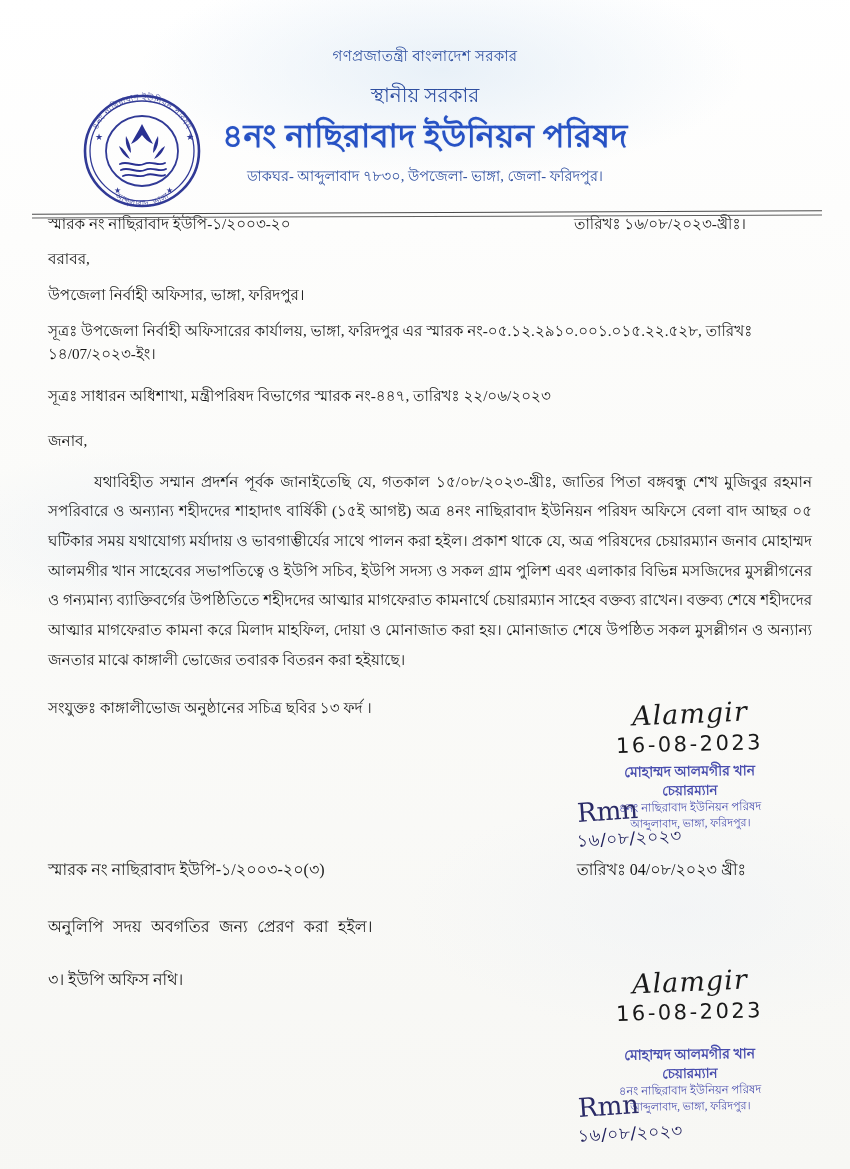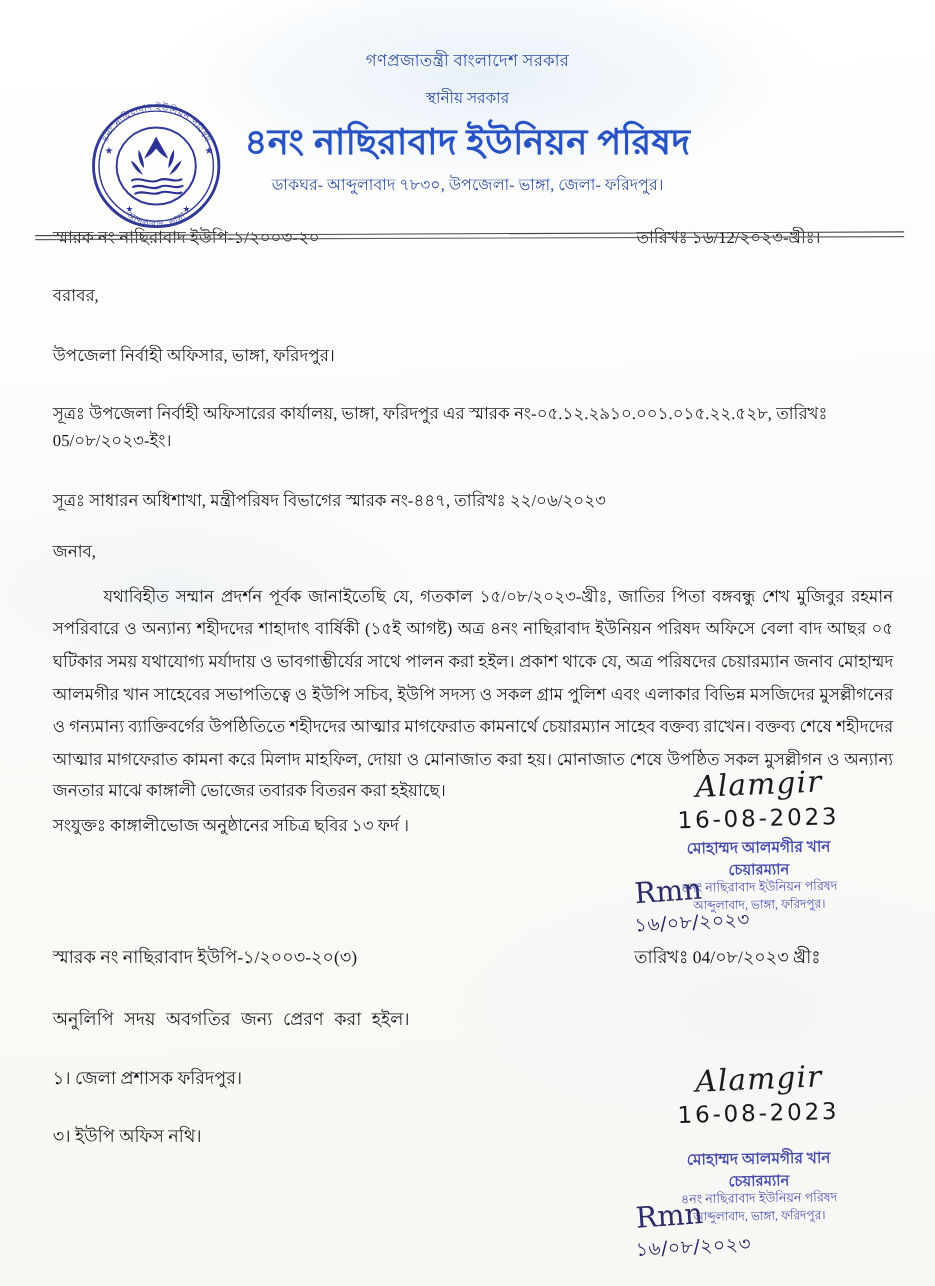--- a/index.html
+++ b/index.html
@@ -37,21 +37,21 @@
     text-align: center;
     padding-top: 47px;
   }
   .gov-line-1 {
     font-size: 15px;
     color: #2f4fa0;
     letter-spacing: 0.3px;
     line-height: 1.2;
   }
   .gov-line-2 {
-    font-size: 14px;
+    font-size: 20px;
     color: #2f4fa0;
     margin-top: 18px;
     line-height: 1.2;
   }
   .org-title {
     font-size: 32px;
     font-weight: bold;
     color: #2752c4;
     margin-top: 9px;
     letter-spacing: 0.5px;
@@ -106,32 +106,32 @@
     display: flex;
     justify-content: space-between;
     align-items: baseline;
     margin-top: 12px;
   }
   .memo-no { white-space: nowrap; font-family: Liberation Serif, serif; }
   .memo-date {
     white-space: nowrap;
     margin-right: 74px;
   }
-  .line { margin-top: 30px; }
-  .line-tight { margin-top: 32px; }
+  .line { margin-top: 12px; }
+  .line-tight { margin-top: 18px; }
   .salutation { margin-top: 22px; }
 
   .para {
     margin-top: 14px;
     text-indent: 46px;
     text-align: justify;
     line-height: 1.95;
     padding-right: 8px;
   }
-  .attach { margin-top: 4px; }
+  .attach { margin-top: 22px; }
 
   
   .sig-block {
     position: absolute;
     text-align: center;
     z-index: 4;
     width: 300px;
   }
   .sig-1 { left: 540px; top: 700px; }
   .sig-2 { left: 540px; top: 968px; }
@@ -257,26 +257,26 @@
 
     <div class="rule-wrap">
       <div class="rule-a"></div>
       <div class="rule-b"></div>
     </div>
 
     <div class="body-area">
 
       <div class="memo-row">
         <div class="memo-no">স্মারক নং নাছিরাবাদ ইউপি-১/২০০৩-২০</div>
-        <div class="memo-date">তারিখঃ ১৬/12/২০২৩-খ্রীঃ।</div>
+        <div class="memo-date">তারিখঃ ১৬/০৮/২০২৩-খ্রীঃ।</div>
       </div>
 
       <div class="line">বরাবর,</div>
       <div class="line">উপজেলা নির্বাহী অফিসার, ভাঙ্গা, ফরিদপুর।</div>
-      <div class="line">সূত্রঃ উপজেলা নির্বাহী অফিসারের কার্যালয়, ভাঙ্গা, ফরিদপুর এর স্মারক নং-০৫.১২.২৯১০.০০১.০১৫.২২.৫২৮, তারিখঃ 05/০৮/২০২৩-ইং।</div>
+      <div class="line">সূত্রঃ উপজেলা নির্বাহী অফিসারের কার্যালয়, ভাঙ্গা, ফরিদপুর এর স্মারক নং-০৫.১২.২৯১০.০০১.০১৫.২২.৫২৮, তারিখঃ ১৪/07/২০২৩-ইং।</div>
       <div class="line-tight">সূত্রঃ সাধারন অধিশাখা, মন্ত্রীপরিষদ বিভাগের স্মারক নং-৪৪৭, তারিখঃ ২২/০৬/২০২৩</div>
       <div class="salutation">জনাব,</div>
 
       <div class="para">যথাবিহীত সম্মান প্রদর্শন পূর্বক জানাইতেছি যে, গতকাল ১৫/০৮/২০২৩-খ্রীঃ, জাতির পিতা বঙ্গবন্ধু শেখ মুজিবুর রহমান সপরিবারে ও অন্যান্য শহীদদের শাহাদাৎ বার্ষিকী (১৫ই আগষ্ট) অত্র ৪নং নাছিরাবাদ ইউনিয়ন পরিষদ অফিসে বেলা বাদ আছর ০৫ ঘটিকার সময় যথাযোগ্য মর্যাদায় ও ভাবগাম্ভীর্যের সাথে পালন করা হইল। প্রকাশ থাকে যে, অত্র পরিষদের চেয়ারম্যান জনাব মোহাম্মদ আলমগীর খান সাহেবের সভাপতিত্বে ও ইউপি সচিব, ইউপি সদস্য ও সকল গ্রাম পুলিশ এবং এলাকার বিভিন্ন মসজিদের মুসল্লীগনের ও গন্যমান্য ব্যাক্তিবর্গের উপষ্ঠিতিতে শহীদদের আত্মার মাগফেরাত কামনার্থে চেয়ারম্যান সাহেব বক্তব্য রাখেন। বক্তব্য শেষে শহীদদের আত্মার মাগফেরাত কামনা করে মিলাদ মাহফিল, দোয়া ও মোনাজাত করা হয়। মোনাজাত শেষে উপষ্ঠিত সকল মুসল্লীগন ও অন্যান্য জনতার মাঝে কাঙ্গালী ভোজের তবারক বিতরন করা হইয়াছে।</div>
 
       <div class="attach">সংযুক্তঃ কাঙ্গালীভোজ অনুষ্ঠানের সচিত্র ছবির ১৩ ফর্দ ।</div>
     </div>
 
     <div class="sig-block sig-1">
       <div><span class="sig-hand">Alamgir</span></div>
@@ -294,21 +294,20 @@
     </div>
 
     <div class="lower">
       <div class="memo-row">
         <div class="memo-no">স্মারক নং নাছিরাবাদ ইউপি-১/২০০৩-২০(৩)</div>
         <div class="memo-date">তারিখঃ 04/০৮/২০২৩ খ্রীঃ</div>
       </div>
 
       <div class="copy-line">অনুলিপি সদয় অবগতির জন্য প্রেরণ করা হইল।</div>
 
-      <div class="dist-item">১। জেলা প্রশাসক ফরিদপুর।</div>
       <div class="dist-item">৩। ইউপি অফিস নথি।</div>
     </div>
 
     <div class="sig-block sig-2">
       <div><span class="sig-hand">Alamgir</span></div>
       <div><span class="sig-date">16-08-2023</span></div>
       <div class="stamp" style="margin-top:22px;">
         <div class="s-name">মোহাম্মদ আলমগীর খান</div>
         <div class="s-role">চেয়ারম্যান</div>
         <div class="s-org">৪নং নাছিরাবাদ ইউনিয়ন পরিষদ</div>

